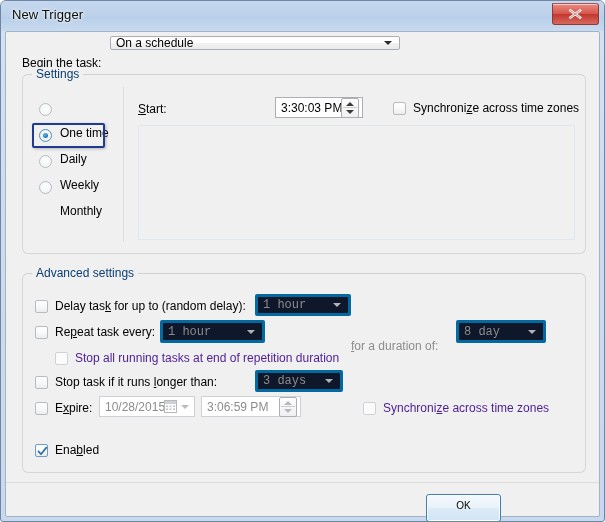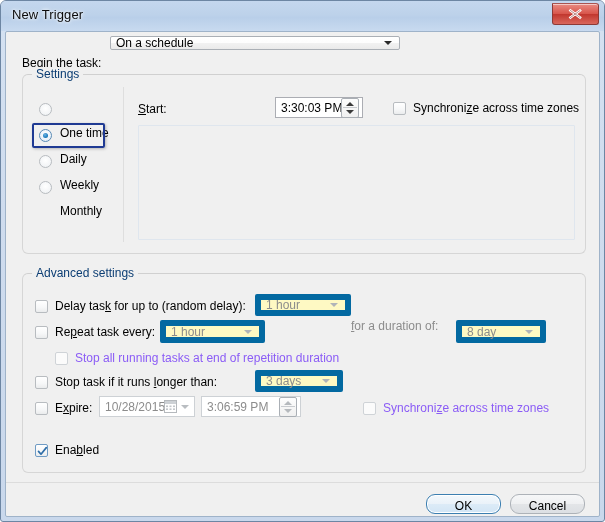--- a/index.html
+++ b/index.html
@@ -88,21 +88,21 @@
   }
   .combo .carrow {
     position: absolute;
     right: 7px; top: 50%;
     margin-top: -2px;
     width: 0; height: 0;
     border-left: 4px solid transparent;
     border-right: 4px solid transparent;
     border-top: 4px solid #2a2a2a;
   }
-  .combo.disabled { background:#fef9c3; border:6px solid #0369a1; cursor: default;}
+  .combo.disabled { background:#0f172a; border:3px solid #0369a1; cursor: default; font-family: Liberation Mono, monospace;}
   .combo.disabled .ctext { color:#8c8c8c; }
   .combo.disabled .carrow { border-top-color: #b0b4b8; }
 
   .textbox {
     position: absolute;
     box-sizing: border-box;
     border: 1px solid #abadb3;
     background: #ffffff;
   }
   .textbox .tval {
@@ -198,43 +198,43 @@
     box-sizing:border-box;
     border:1px solid #b8bcc0;
     border-radius:2px;
     background: linear-gradient(180deg,#ffffff 0%, #f6f7f8 60%, #eaeced 100%);
   }
   .check.checked .cbox { border-color:#6f9bc4; }
   .check.checked .cbox svg { position:absolute; left:1px; top:1px; }
   .check.disabled { cursor:default; }
   .check.disabled .cbox { border-color:#cfd3d7; background:#fbfbfb; }
   .check .clabel { position:absolute; left:20px; top:0; white-space:nowrap; color:#000; }
-  .check.disabled .clabel { color:#8b5cf6; }
+  .check.disabled .clabel { color:#4c1d95; }
 
   
   .panel {
     position:absolute;
     box-sizing:border-box;
     border:1px solid #dfe6ee;
     background:#f0f0f0;
     border-radius:1px;
   }
   .vsep { position:absolute; width:1px; background:#dedede; }
 
   
   #bottom-sep { position:absolute; left:0; right:0; height:1px; background:#dcdcdc; }
   .dlgbtn {
     position:absolute;
     box-sizing:border-box;
-    width:75px; height:20px;
+    width:75px; height:28px;
     border:1px solid #adb2b8;
-    border-radius:9px;
+    border-radius:3px;
     background: linear-gradient(180deg,#f6f7f8 0%, #eff0f2 48%, #e3e5e8 50%, #dcdfe3 100%);
     font-family:"Liberation Sans", sans-serif;
-    font-size:12px;
+    font-size:10px;
     color:#000;
     text-align:center;
     line-height:22px;
     cursor:pointer;
   }
   .dlgbtn.default {
     border:1px solid #3c7fb1;
     box-shadow: inset 0 0 0 1px #ffffff;
     background: linear-gradient(180deg,#f3f8fc 0%, #eaf2f9 48%, #dcebf7 50%, #d2e5f5 100%);
   }
@@ -338,21 +338,21 @@
         <span class="cbox"></span>
         <span class="clabel">
           <span>Re</span><span class="u">p</span><span>eat task every:</span>
         </span>
       </div>
       <div class="combo disabled" style="left:137px; top:46px; width:105px; height:23px;">
         <span class="ctext">1 hour</span>
         <span class="carrow"></span>
       </div>
 
-      <div class="row-label" style="left:328px; top:45px; color:#8c8c8c;">
+      <div class="row-label" style="left:328px; top:65px; color:#8c8c8c;">
         <span class="u">f</span><span>or a duration of:</span>
       </div>
       <div class="combo disabled" style="left:433px; top:46px; width:90px; height:23px;">
         <span class="ctext">8 day</span>
         <span class="carrow"></span>
       </div>
 
       <div class="check disabled" style="left:32px; top:77px;">
         <span class="cbox"></span>
         <span class="clabel">Stop all running tasks at end of repetition duration</span>
@@ -415,16 +415,15 @@
           </svg>
         </span>
         <span class="clabel">
           <span>Ena</span><span class="u">b</span><span>led</span>
         </span>
       </div>
     </div>
 
     <div id="bottom-sep" style="top:450px;"></div>
     <div class="dlgbtn default" style="left:420px; top:462px;">OK</div>
-    <div class="dlgbtn" style="left:504px; top:462px;">Cancel</div>
 
   </div>
 </div>
 
 </body></html>

